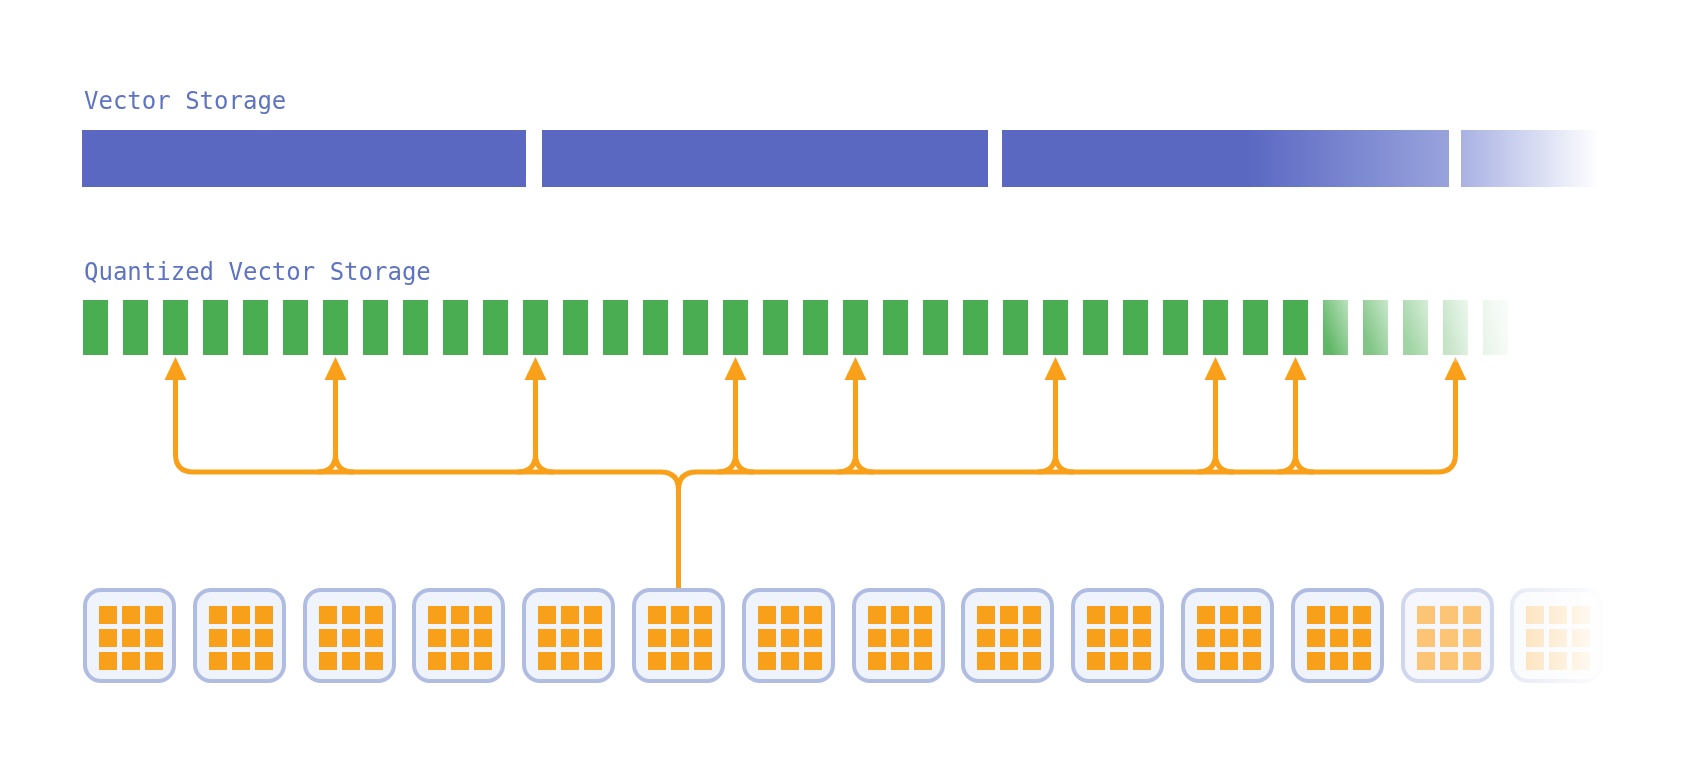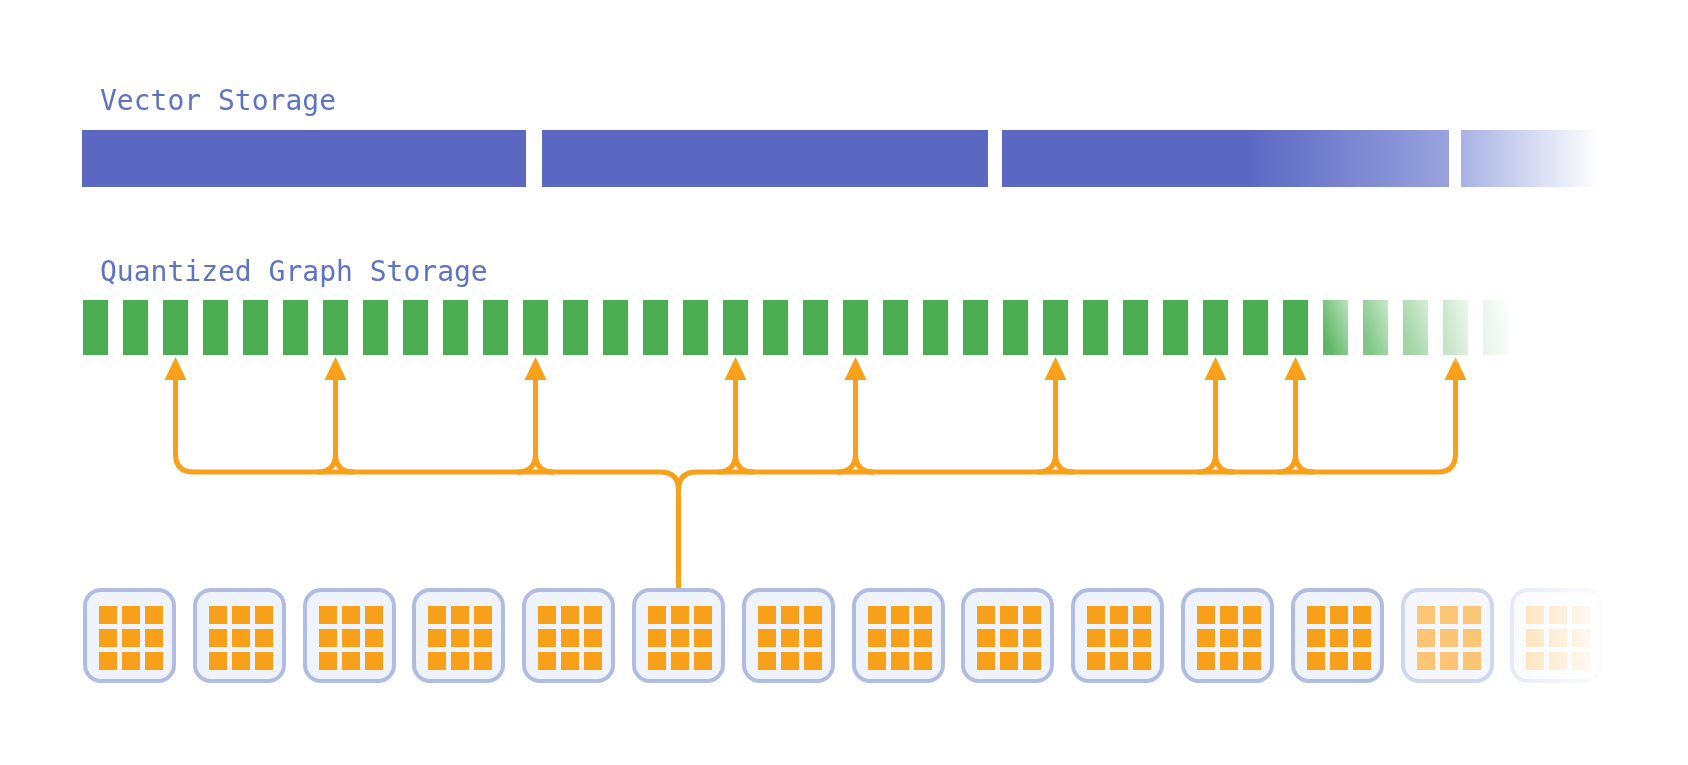--- a/index.html
+++ b/index.html
@@ -10,22 +10,22 @@
   #canvas {
     position: relative;
     width: 1688px;
     height: 765px;
     background: #ffffff;
     overflow: hidden;
     font-family: "DejaVu Sans Mono", "Liberation Mono", monospace;
   }
   .row-label {
     position: absolute;
-    left: 100px;
-    font-size: 28px;
+    left: 84px;
+    font-size: 24px;
     line-height: 38px;
     letter-spacing: 0px;
     color: #5E73C2;
     white-space: nowrap;
   }
   #vector-label    { top: 82px;  }
   #quantized-label { top: 253px; }
   #hnsw-label      { top: 551px; }
 
   .vs-segment {
@@ -97,21 +97,21 @@
 
   <div class="row-label" id="vector-label" style="color: rgb(94, 115, 194);">Vector Storage</div>
 
   <div id="vector-row">
       <div class="vs-segment" style="left: 82px; width: 444px; background: rgb(91, 104, 194);"></div>
       <div class="vs-segment" style="left: 542px; width: 446px; background: rgb(91, 104, 194);"></div>
       <div class="vs-segment" style="left: 1002px; width: 447px; background: linear-gradient(to right, rgb(91, 104, 194) 0%, rgb(91, 104, 194) 55%, rgb(152, 163, 221) 100%);"></div>
       <div class="vs-segment" style="left: 1461px; width: 145px; background: linear-gradient(to right, rgb(168, 177, 227) 0%, rgba(255, 255, 255, 0) 95%);"></div>
     </div>
 
-  <div class="row-label" id="quantized-label" style="color: rgb(94, 115, 194);">Quantized Graph Storage</div>
+  <div class="row-label" id="quantized-label" style="color: rgb(94, 115, 194);">Quantized Vector Storage</div>
 
   <div id="quantized-row">
       <div class="q-bar" style="left: 83px; background: rgb(75, 173, 82);"></div>
       <div class="q-bar" style="left: 123px; background: rgb(75, 173, 82);"></div>
       <div class="q-bar" style="left: 163px; background: rgb(75, 173, 82);"></div>
       <div class="q-bar" style="left: 203px; background: rgb(75, 173, 82);"></div>
       <div class="q-bar" style="left: 243px; background: rgb(75, 173, 82);"></div>
       <div class="q-bar" style="left: 283px; background: rgb(75, 173, 82);"></div>
       <div class="q-bar" style="left: 323px; background: rgb(75, 173, 82);"></div>
       <div class="q-bar" style="left: 363px; background: rgb(75, 173, 82);"></div>

